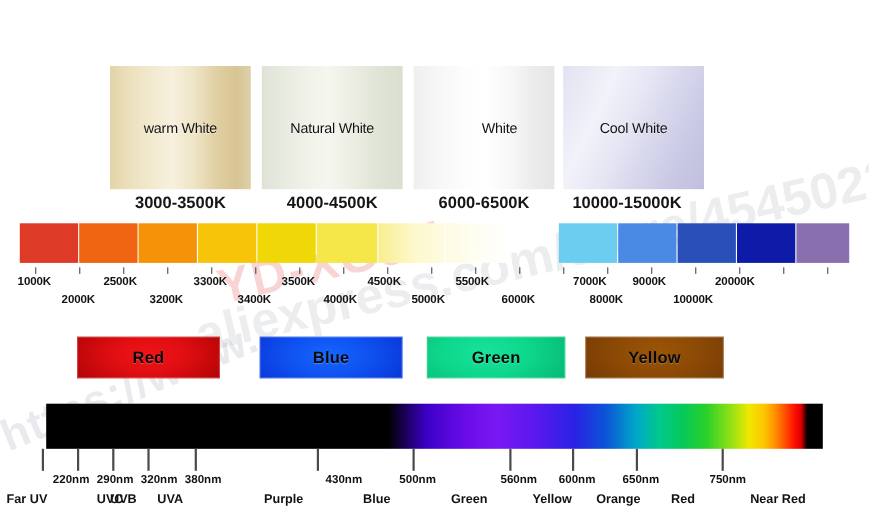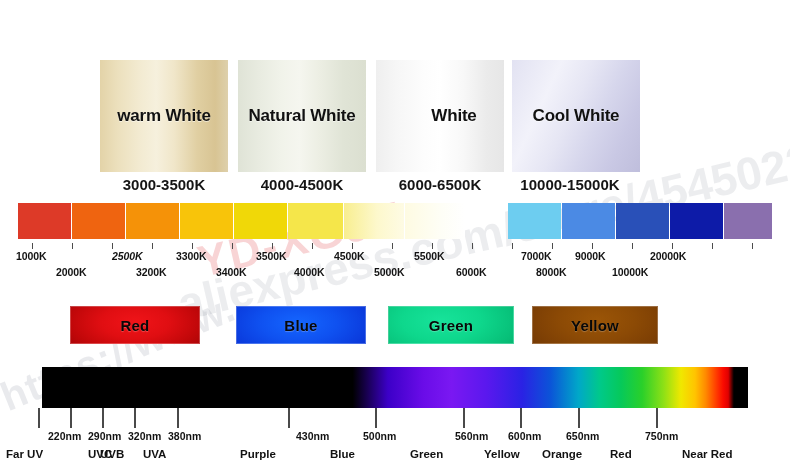--- a/index.html
+++ b/index.html
@@ -53,22 +53,22 @@
   .wcard {
     position: absolute;
     top: 60px;
     width: 128px;
     height: 112px;
     display: flex;
     align-items: center;
     justify-content: center;
   }
   .wcard .wlabel {
-    font-size: 17px;
-    font-weight: bold;
+    font-size: 13px;
+    font-weight: normal;
     color: #111111;
     text-shadow: 0 1px 0 rgba(255,255,255,0.55);
     letter-spacing: -0.2px;
     white-space: nowrap;
   }
 
   .wcard.warm {
     background: linear-gradient(90deg,
       #e3d3a8 0%, #ece0bd 14%, #f2ead0 30%,
       #f6f0dd 44%, #f0e6c9 58%, #e0cfa2 76%,
@@ -248,21 +248,21 @@
       <div class="ktick" style="left: 512px;"></div>
       <div class="ktick" style="left: 552px;"></div>
       <div class="ktick" style="left: 592px;"></div>
       <div class="ktick" style="left: 632px;"></div>
       <div class="ktick" style="left: 672px;"></div>
       <div class="ktick" style="left: 712px;"></div>
       <div class="ktick" style="left: 752px;"></div>
     </div>
   <div id="klabels">
       <div class="klabel top" style="left: 16px;">1000K</div>
-      <div class="klabel top" style="left: 112px; font-style: italic;">2500K</div>
+      <div class="klabel top" style="left: 94px;">2500K</div>
       <div class="klabel top" style="left: 176px;">3300K</div>
       <div class="klabel top" style="left: 256px;">3500K</div>
       <div class="klabel top" style="left: 334px;">4500K</div>
       <div class="klabel top" style="left: 414px;">5500K</div>
       <div class="klabel top" style="left: 496px; margin-left: 25px;">7000K</div>
       <div class="klabel top" style="left: 575px;">9000K</div>
       <div class="klabel top" style="left: 650px;">20000K</div>
       <div class="klabel bot" style="left: 56px;">2000K</div>
       <div class="klabel bot" style="left: 136px;">3200K</div>
       <div class="klabel bot" style="left: 216px;">3400K</div>

